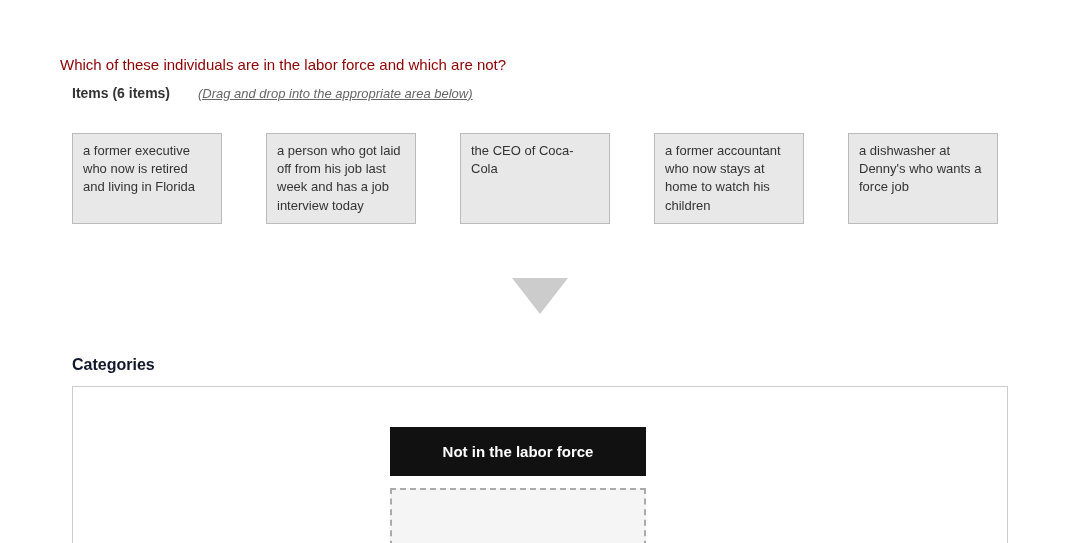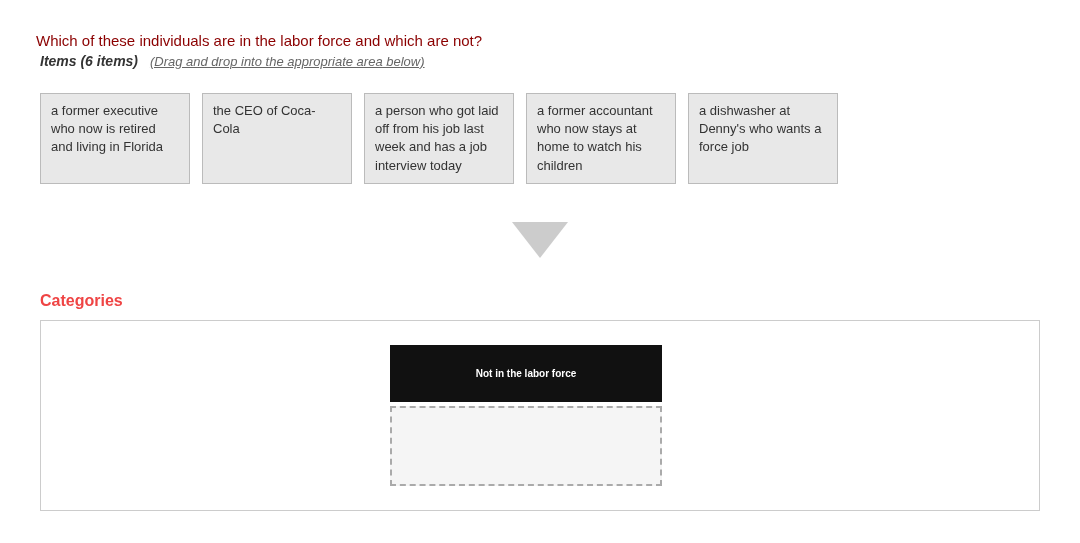--- a/index.html
+++ b/index.html
@@ -1,47 +1,46 @@
 <!DOCTYPE html>
 <html><head>
   <meta charset="utf-8">
   <style>
-    * { box-sizing: border-box; margin: 4px; padding: 0; }
+    * { box-sizing: border-box; margin: 12px; padding: 0; }
     body {
       font-family: Arial, sans-serif;
       background: #fff;
       color: #333;
       font-size: 14px;
       padding: 20px 24px;
     }
     .question {
       color: #8B0000;
       font-size: 15px;
       font-weight: normal;
       margin-bottom: 4px;
     }
     .items-label {
       font-size: 14px;
       margin-bottom: 20px;
     }
     .items-label strong {
       font-weight: bold;
       color: #333;
-      font-style: italic;
     }
     .items-label em {
       font-style: italic;
       color: #666;
       font-size: 13px;
       text-decoration: underline;
     }
     .drag-items {
       display: flex;
       flex-wrap: wrap;
-      gap: 4px;
+      gap: 20px;
       margin-bottom: 30px;
     }
     .drag-item {
       background: #e8e8e8;
       border: 1px solid #bbb;
       padding: 8px 10px;
       width: 150px;
       min-height: 80px;
       font-size: 13px;
       line-height: 1.4;
@@ -62,39 +61,39 @@
       border-top: 36px solid #ccc;
       position: relative;
     }
     .categories-section {
       margin-top: 10px;
     }
     .categories-title {
       font-weight: bold;
       font-size: 16px;
       margin-bottom: 10px;
-      color: #ef4444;
+      color: #0f172a;
     }
     .categories-outer {
       border: 1px solid #ccc;
       padding: 16px;
       display: flex;
       justify-content: center;
       gap: 0;
       min-height: 120px;
     }
     .category-box {
       width: 280px;
     }
     .category-header {
       background: #111;
       color: #fff;
       text-align: center;
-      padding: 23px;
-      font-size: 10px;
+      padding: 16px;
+      font-size: 15px;
       font-weight: bold;
     }
     .category-drop-zone {
       border: 2px dashed #aaa;
       min-height: 80px;
       background: #f5f5f5;
     }
     .spacer-between {
       width: 20px;
     }
@@ -104,22 +103,22 @@
 
 <p class="question">Which of these individuals are in the labor force and which are not?</p>
 <p class="items-label">
   <strong>Items (6 items)</strong>
   <em>(Drag and drop into the appropriate area below)</em>
 </p>
 
 <div class="drag-items">
 
 <div class="drag-item" draggable="true">a former executive who now is retired and living in Florida</div>
+    <div class="drag-item" draggable="true">a person who got laid off from his job last week and has a job interview today</div>
     <div class="drag-item" draggable="true">the CEO of Coca-Cola</div>
-    <div class="drag-item" draggable="true">a person who got laid off from his job last week and has a job interview today</div>
     <div class="drag-item" draggable="true">a former accountant who now stays at home to watch his children</div>
     <div class="drag-item" draggable="true">a dishwasher at Denny's who wants a force job</div>
   </div>
 
 <div class="arrow-container">
   <div class="arrow-down"></div>
 </div>
 
 <div class="categories-section">
   <div class="categories-title">Categories</div>

